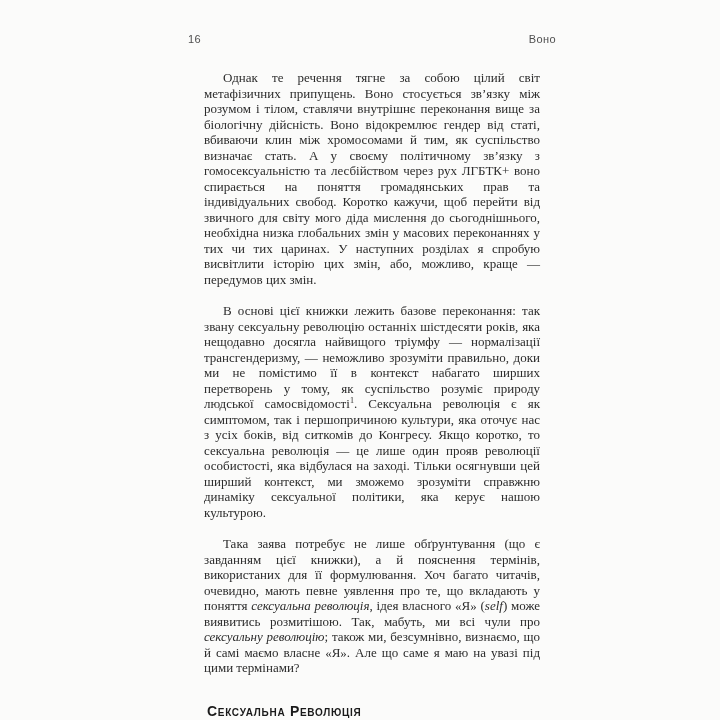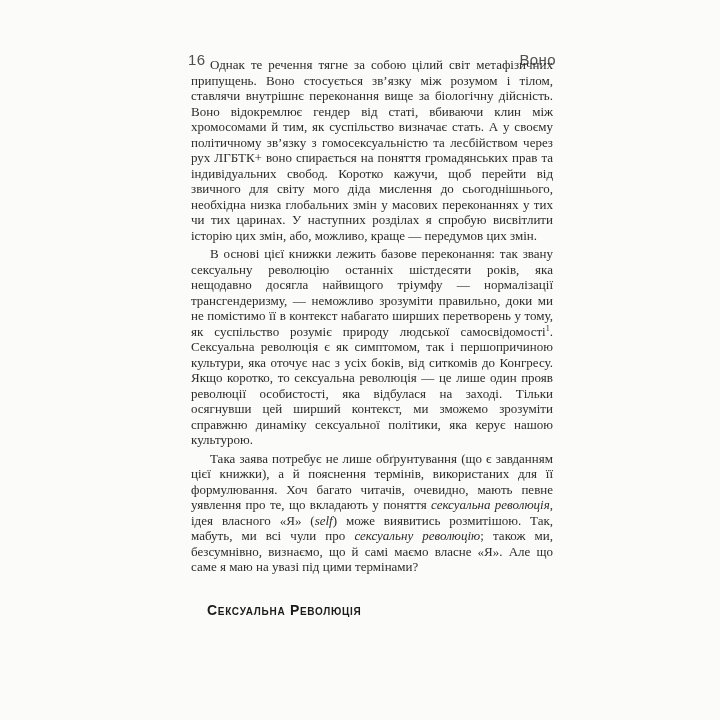--- a/index.html
+++ b/index.html
@@ -17,44 +17,44 @@
   }
   .page {
     position: relative;
     width: 720px;
     height: 720px;
     background: var(--page-bg);
     overflow: hidden;
   }
   .running-head {
     position: absolute;
-    top: 51px;
+    top: 33px;
     left: 188px;
     width: 368px;
     display: flex;
     justify-content: space-between;
     align-items: baseline;
     font-family: "Liberation Sans", sans-serif;
-    font-size: 15px;
+    font-size: 11px;
     letter-spacing: 0.4px;
     color: var(--running-head);
   }
   .text-block {
     position: absolute;
     top: 54px;
     left: 188px;
     width: 368px;
     font-family: "Liberation Serif", serif;
     font-size: 13px;
     line-height: 15.5px;
     color: var(--text);
     text-align: justify;
   }
   .para {
-    margin: 3px;
+    margin: 16px;
     padding: 0;
     text-indent: 19px;
   }
   .para.no-indent { text-indent: 0; }
   .para em { font-style: italic; }
   .para sup {
     font-size: 0.62em;
     vertical-align: super;
     line-height: 0;
   }

